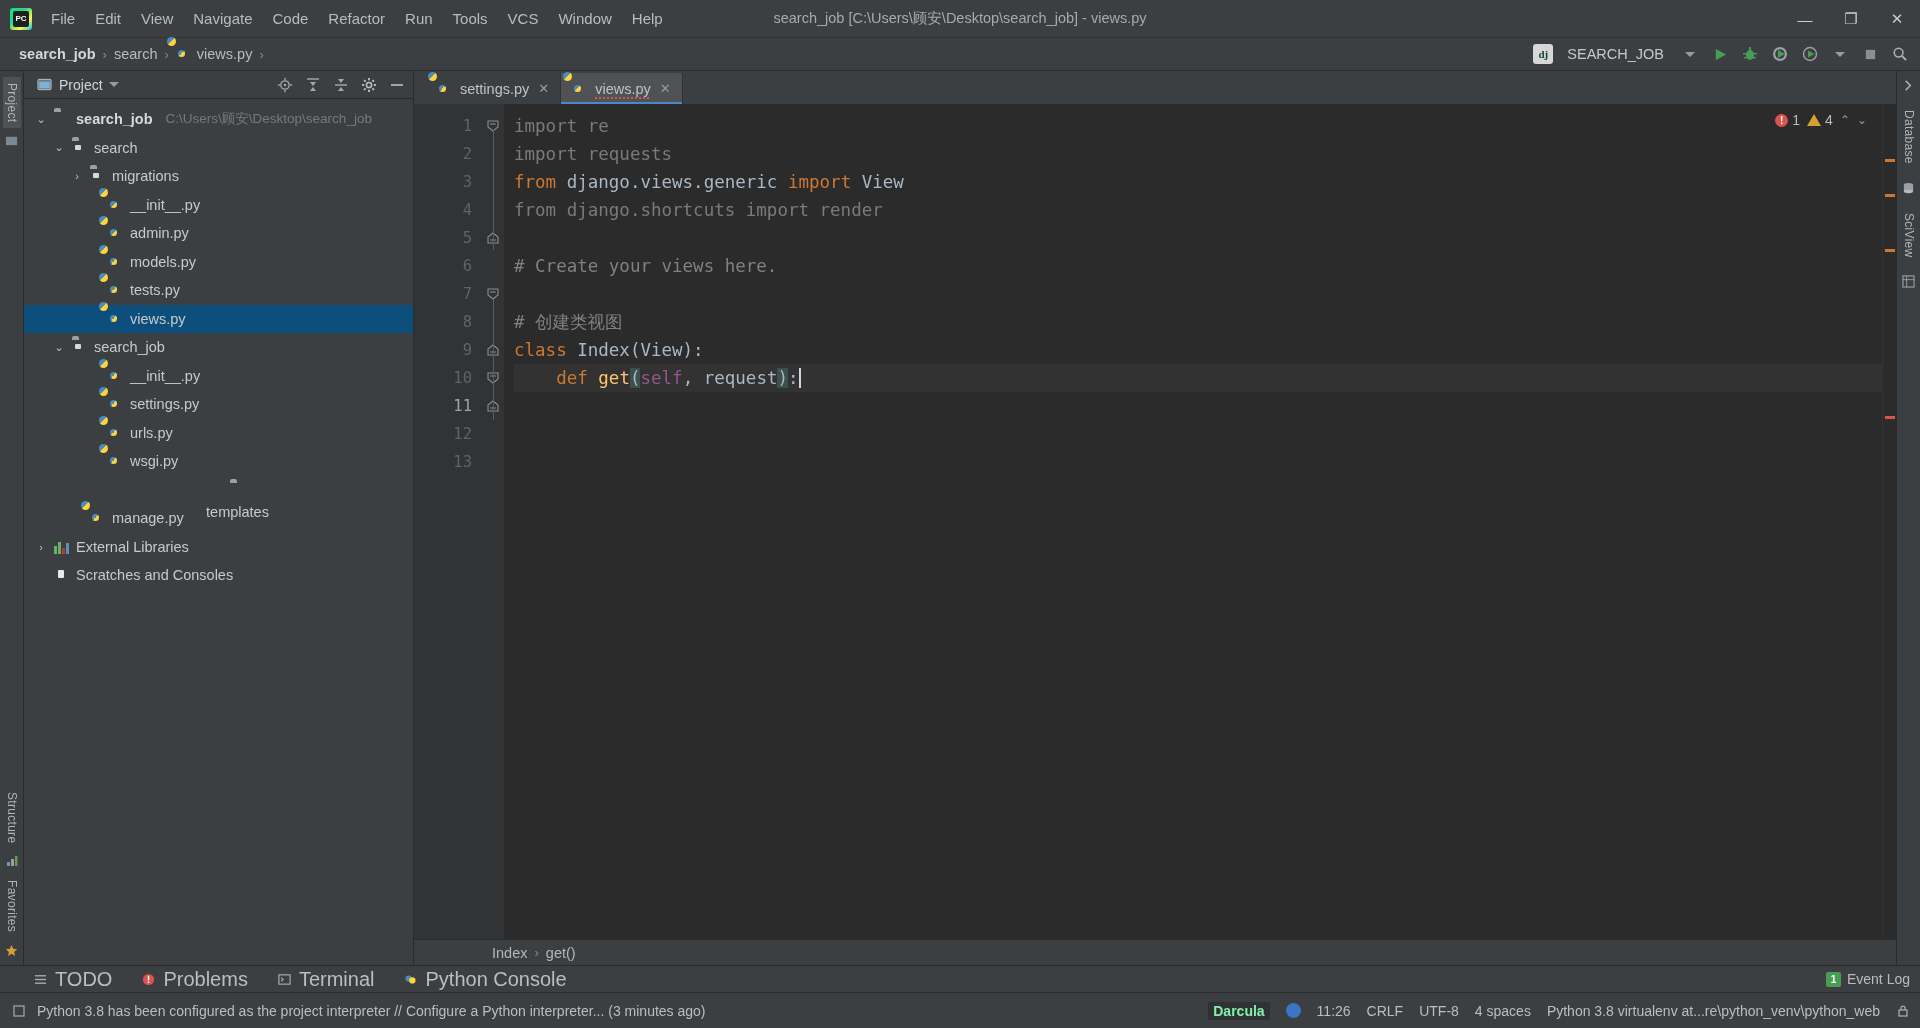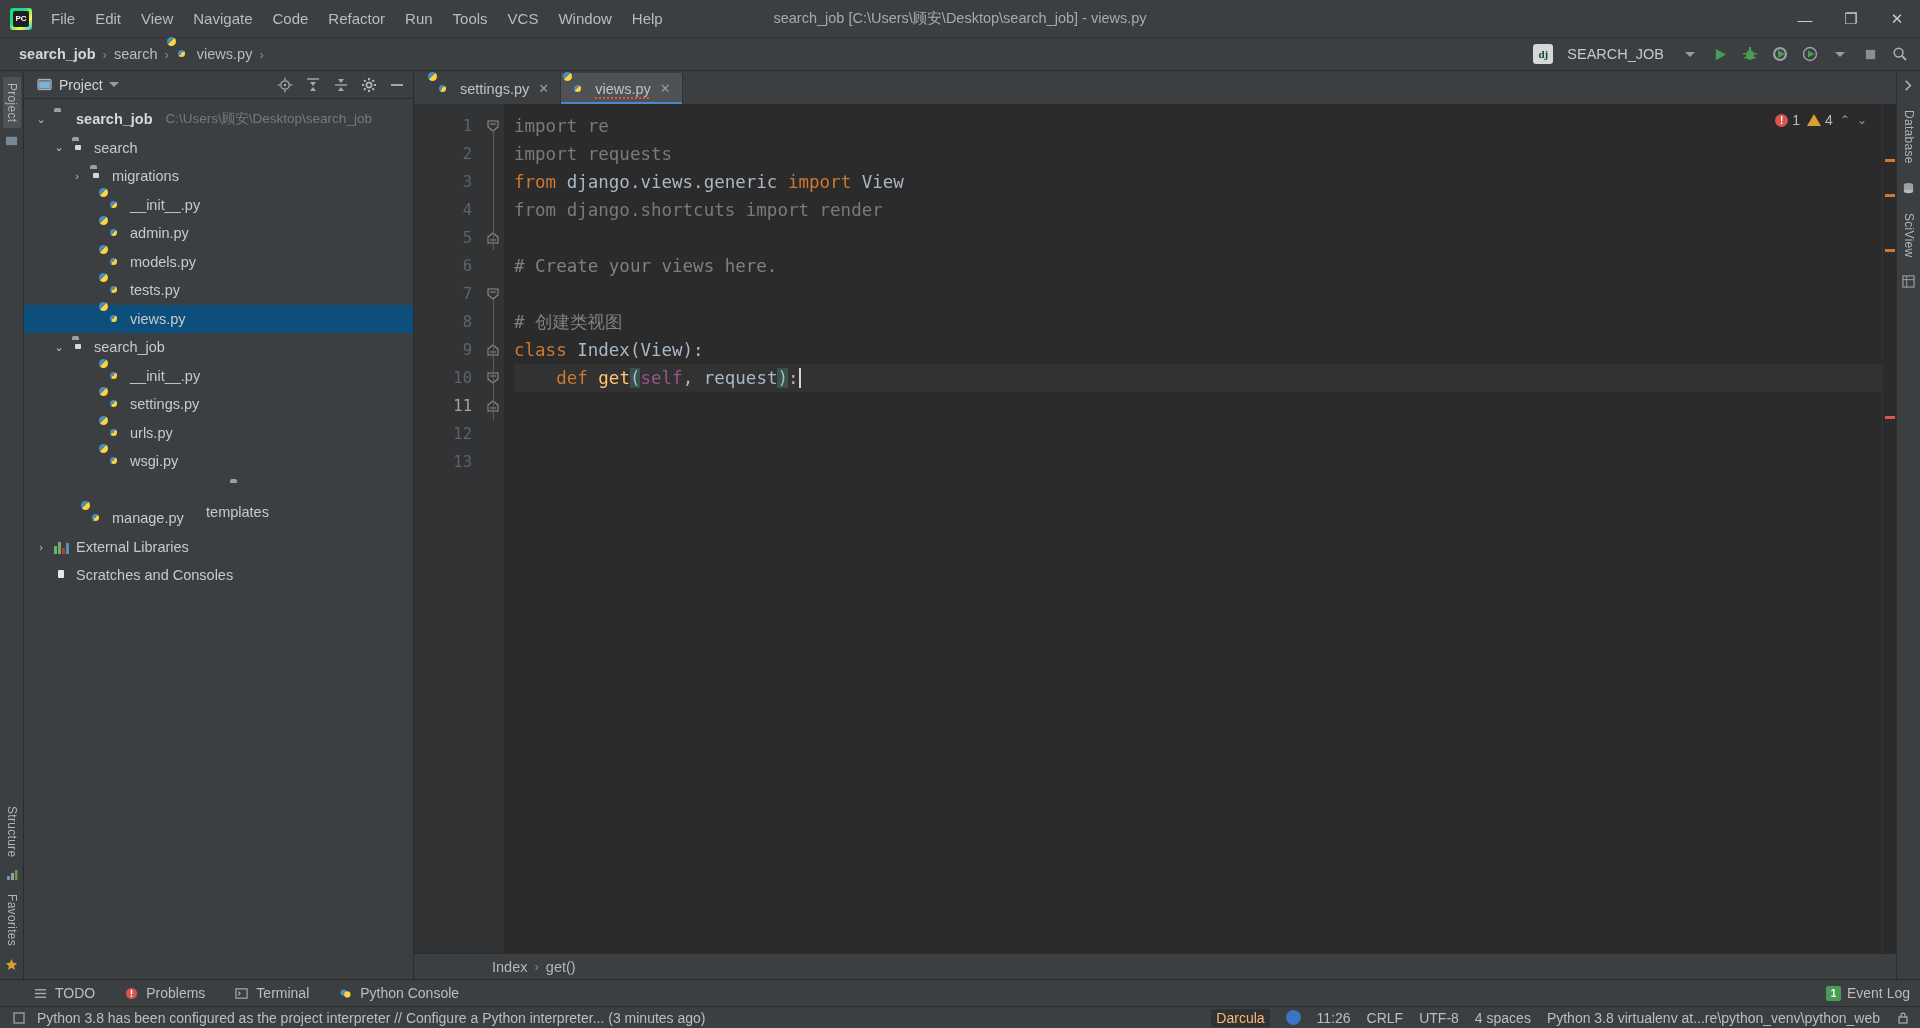--- a/index.html
+++ b/index.html
@@ -203,36 +203,36 @@
   .ed-crumbs {
     height: 26px; background: #3c3f41; display: flex; align-items: center; gap: 6px;
     padding-left: 78px; font-size: 14.5px; color: #b6b6b6; flex: none; border-top: 1px solid #2b2b2b;
   }
 
   
   .twbar {
     height: 27px; background: #3c3f41; display: flex; align-items: center; gap: 20px;
     padding: 0 10px 0 28px; border-top: 1px solid #2b2b2b; flex: none; position: relative;
   }
-  .tw { display: flex; align-items: center; gap: 6px; font-size: 14px; color: #bdbdbd; padding: 2px 4px; }
+  .tw { display: flex; align-items: center; gap: 6px; font-size: 20px; color: #bdbdbd; padding: 2px 4px; }
   .twright { position: absolute; right: 10px; display: flex; align-items: center; gap: 6px; font-size: 14px; }
   .evt-badge {
     width: 15px; height: 15px; background: #499c54; color: #fff; border-radius: 2px;
     font-size: 10px; display: flex; align-items: center; justify-content: center; font-weight: bold;
   }
 
   
   .status {
-    height: 22px; background: #3c3f41; display: flex; align-items: center; gap: 10px;
+    height: 36px; background: #3c3f41; display: flex; align-items: center; gap: 10px;
     padding: 0 10px 0 10px; font-size: 14px; color: #bbbbbb; flex: none; border-top: 1px solid #2b2b2b;
   }
   .st-msg { color: #bdbdbd; }
   .st-right { margin-left: auto; display: flex; align-items: center; gap: 16px; }
   .st-item { color: #bdbdbd; white-space: nowrap; }
-  .darcula-chip { background: #2f3133; padding: 1px 5px; border-radius: 2px; color: #fdba74; font-weight: normal; }
+  .darcula-chip { background: #2f3133; padding: 1px 5px; border-radius: 2px; color: #86efac; font-weight: bold; }
   .blue-circ { width: 15px; height: 15px; border-radius: 50%; background: #3b74c4; }
   .lock-ic { width: 14px; height: 14px; position: relative; }
 
   svg { display: block; }
 </style>
 </head>
 <body>
 
 <div class="app">
 

